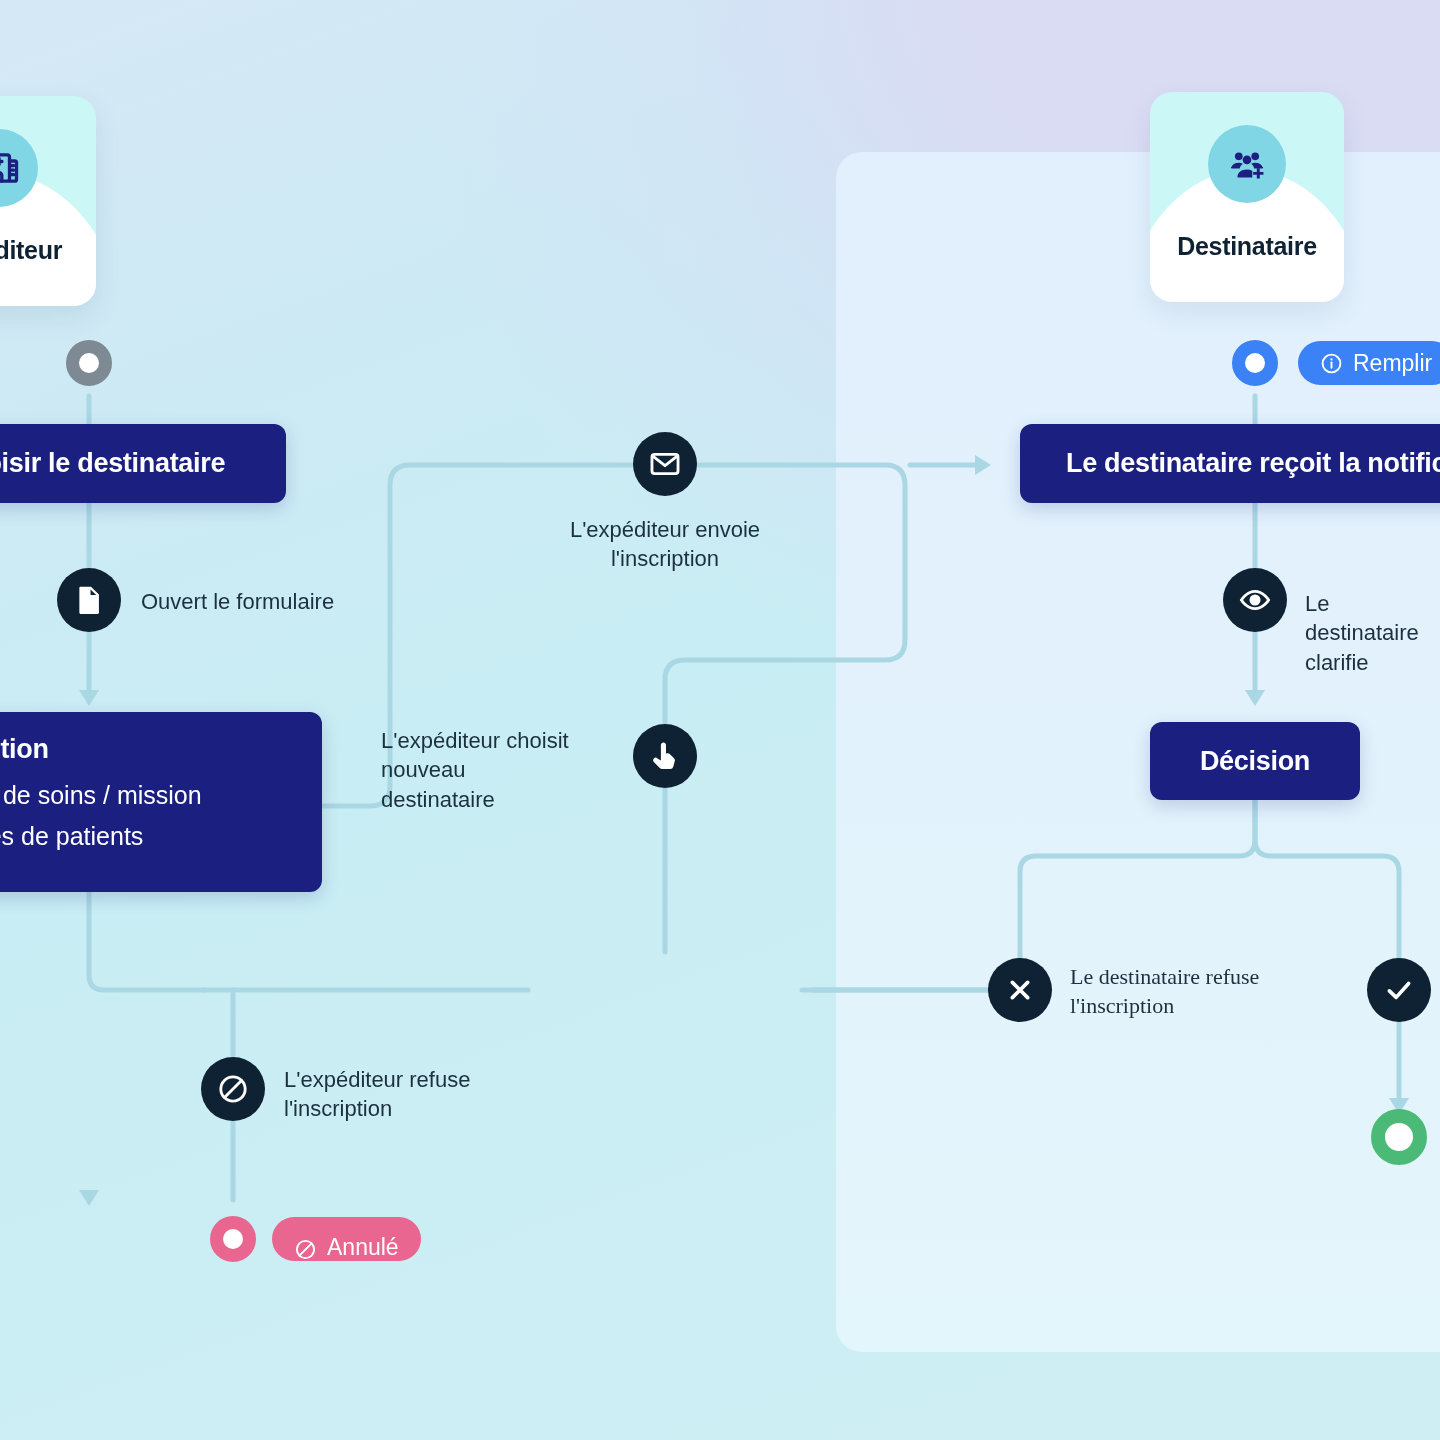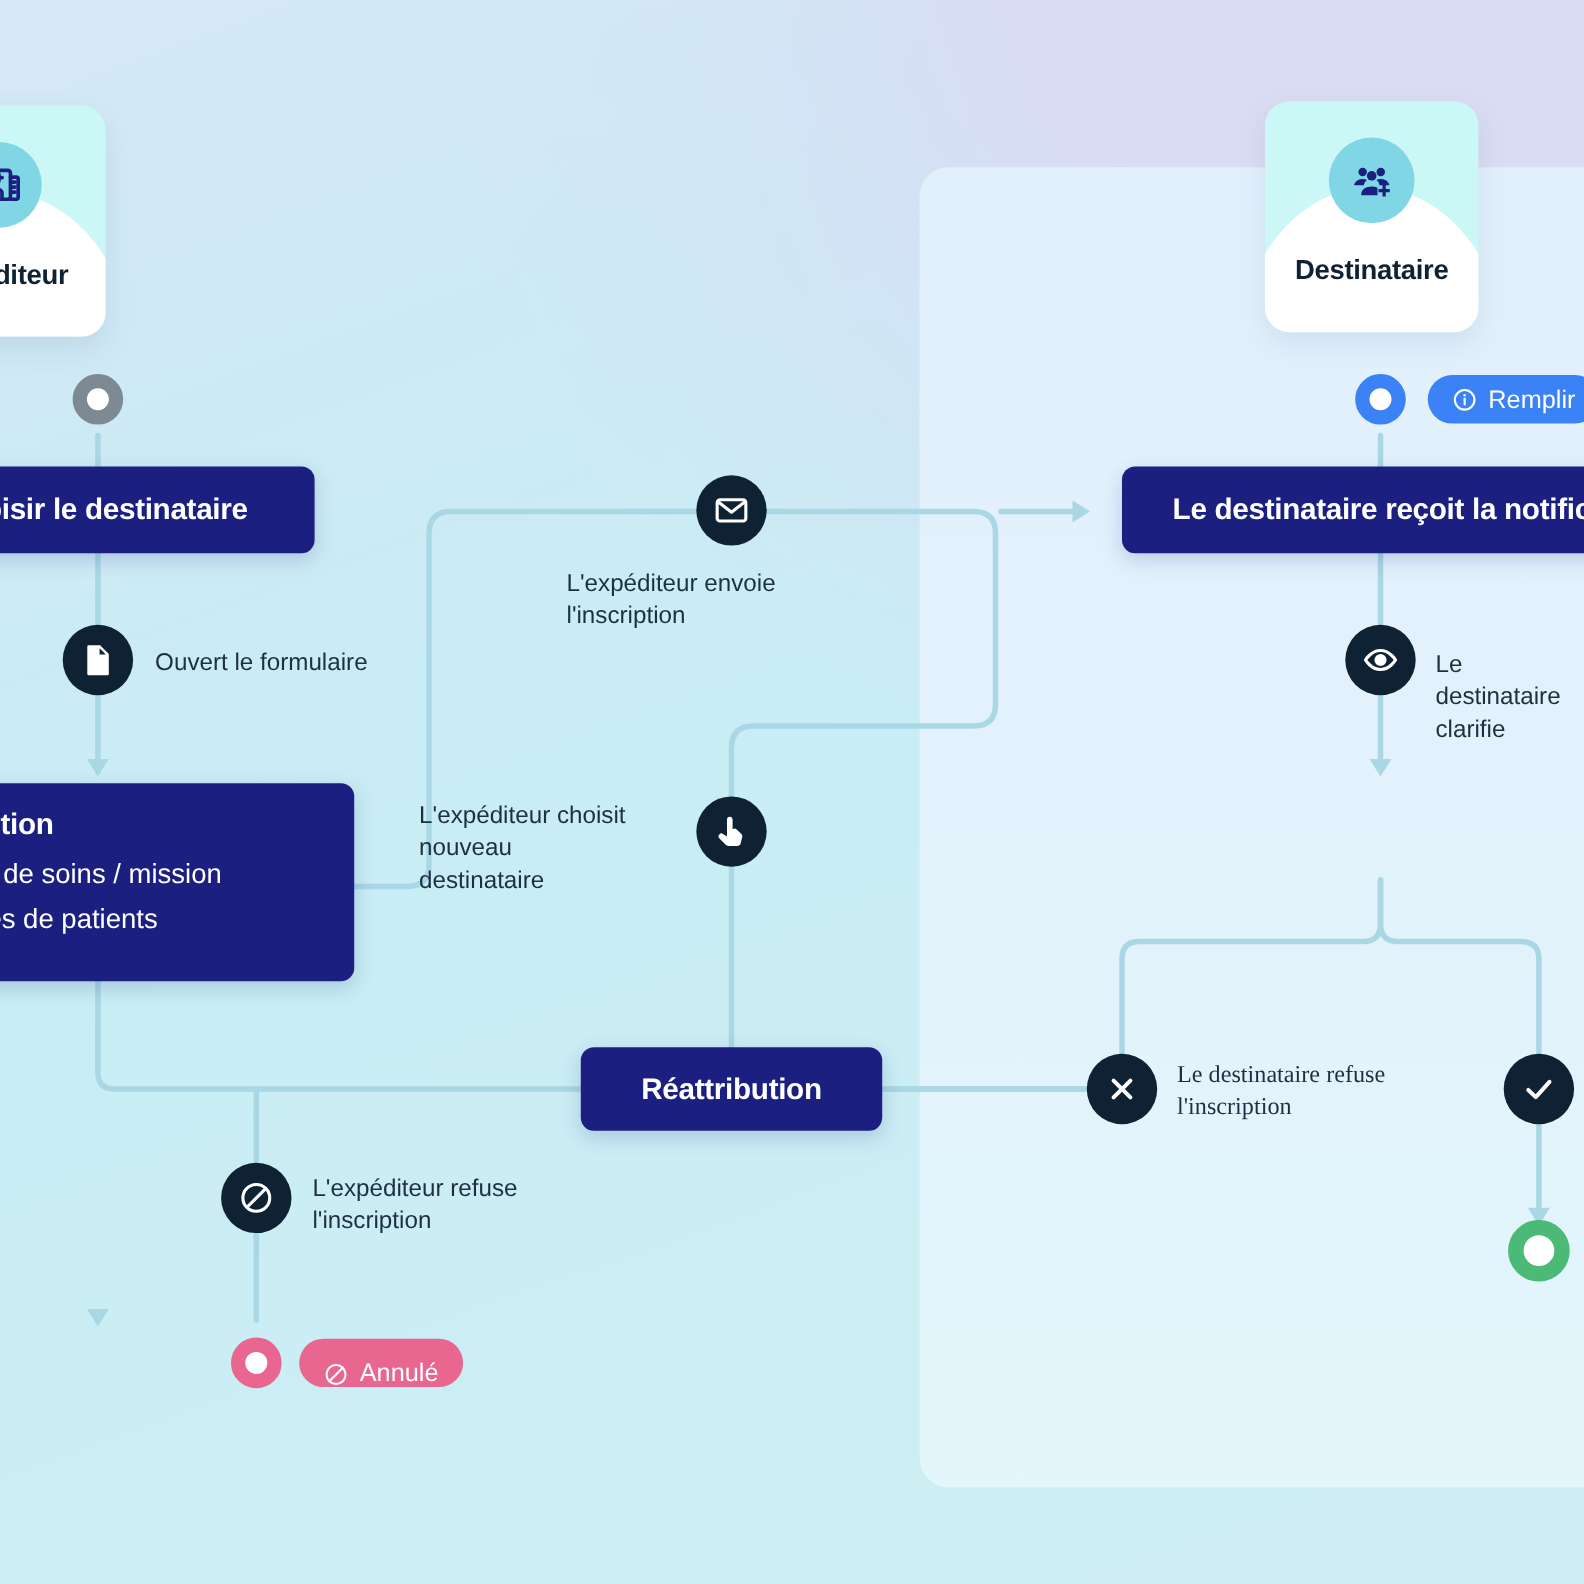--- a/index.html
+++ b/index.html
@@ -68,21 +68,21 @@
   .evt{
     position:absolute;width:64px;height:64px;border-radius:50%;background:#0f2233;
     display:flex;align-items:center;justify-content:center;
   }
   .evt svg{width:34px;height:34px;}
   
   .lbl{
     position:absolute;color:#1c3040;font-size:22px;line-height:1.33;font-weight:500;
     white-space:pre-line;
   }
-  .lbl.center{}
+  .lbl.center{text-align:center;}
   .lbl.right{text-align:left;}
 </style>
 </head>
 <body>
 
 <div id="stage">
 
   <div class="lane"></div>
 
   <svg id="wires" viewBox="0 0 1440 1440" xmlns="http://www.w3.org/2000/svg">
@@ -189,28 +189,28 @@
   <div class="nbox" style="left:-80px;top:424px;width:366px;height:79px;display:flex;align-items:center;padding-left:30px;">
     <div class="t1">Choisir le destinataire</div>
   </div>
 
   <div class="nbox" style="left:-116px;top:712px;width:438px;height:180px;padding:22px 30px 0 30px;">
     <div class="t1" style="margin-bottom:10px;">Inscription</div>
     <div class="t2">Actions de soins / mission</div>
     <div class="t2">Données de patients</div>
   </div>
 
-  <div class="nbox" style="left:528px;top:952px;width:274px;height:76px;display:flex;align-items:center;justify-content:center;">
-    <div class="t1">Réattribution</div>
-  </div>
 
   <div class="nbox" style="left:1020px;top:424px;width:500px;height:79px;display:flex;align-items:center;padding-left:46px;">
     <div class="t1">Le destinataire reçoit la notification</div>
   </div>
 
+  <div class="nbox" style="left:1150px;top:722px;width:210px;height:78px;display:flex;align-items:center;justify-content:center;">
+    <div class="t1">Décision</div>
+  </div>
 
   <div class="evt" style="left:57px;top:568px;">
     <svg viewBox="0 0 24 24" fill="#fff">
         <path d="M6 2.6h7.4L19 8.2V21a.8.8 0 0 1-.8.8H6a.8.8 0 0 1-.8-.8V3.4A.8.8 0 0 1 6 2.6zm7.1 1.9v4h4zM8.4 13.4h7.2v1.7H8.4zm0 3.4h7.2v1.7H8.4z"></path>
       </svg>
   </div>
   <div class="lbl" style="left:141px;top:587px;">Ouvert le formulaire</div>
 
   <div class="evt" style="left:633px;top:432px;">
     <svg viewBox="0 0 24 24" fill="none" stroke="#fff" stroke-width="2" stroke-linejoin="round">

